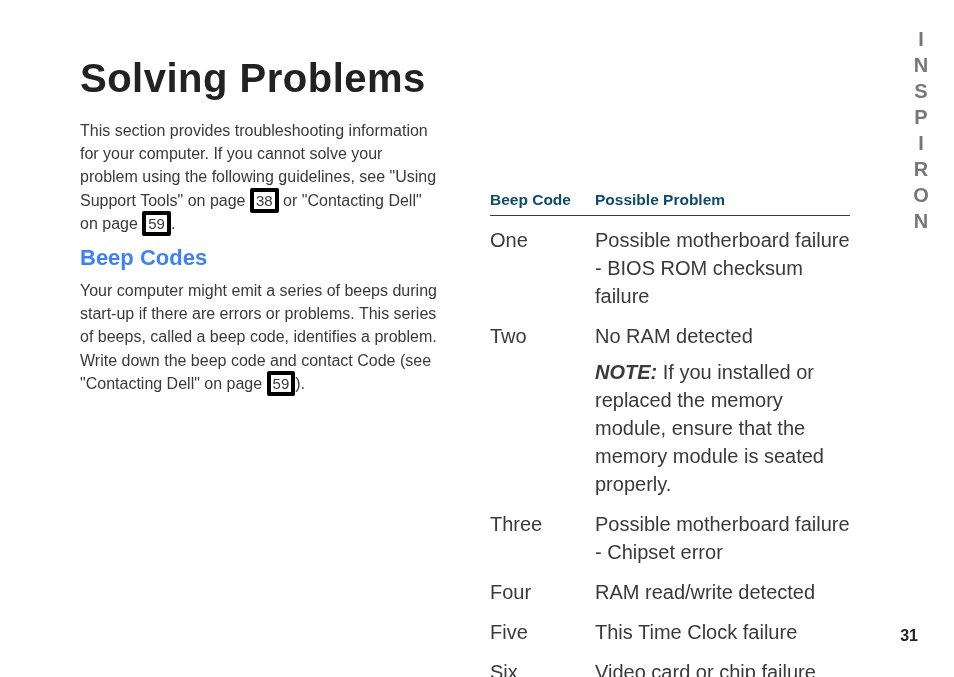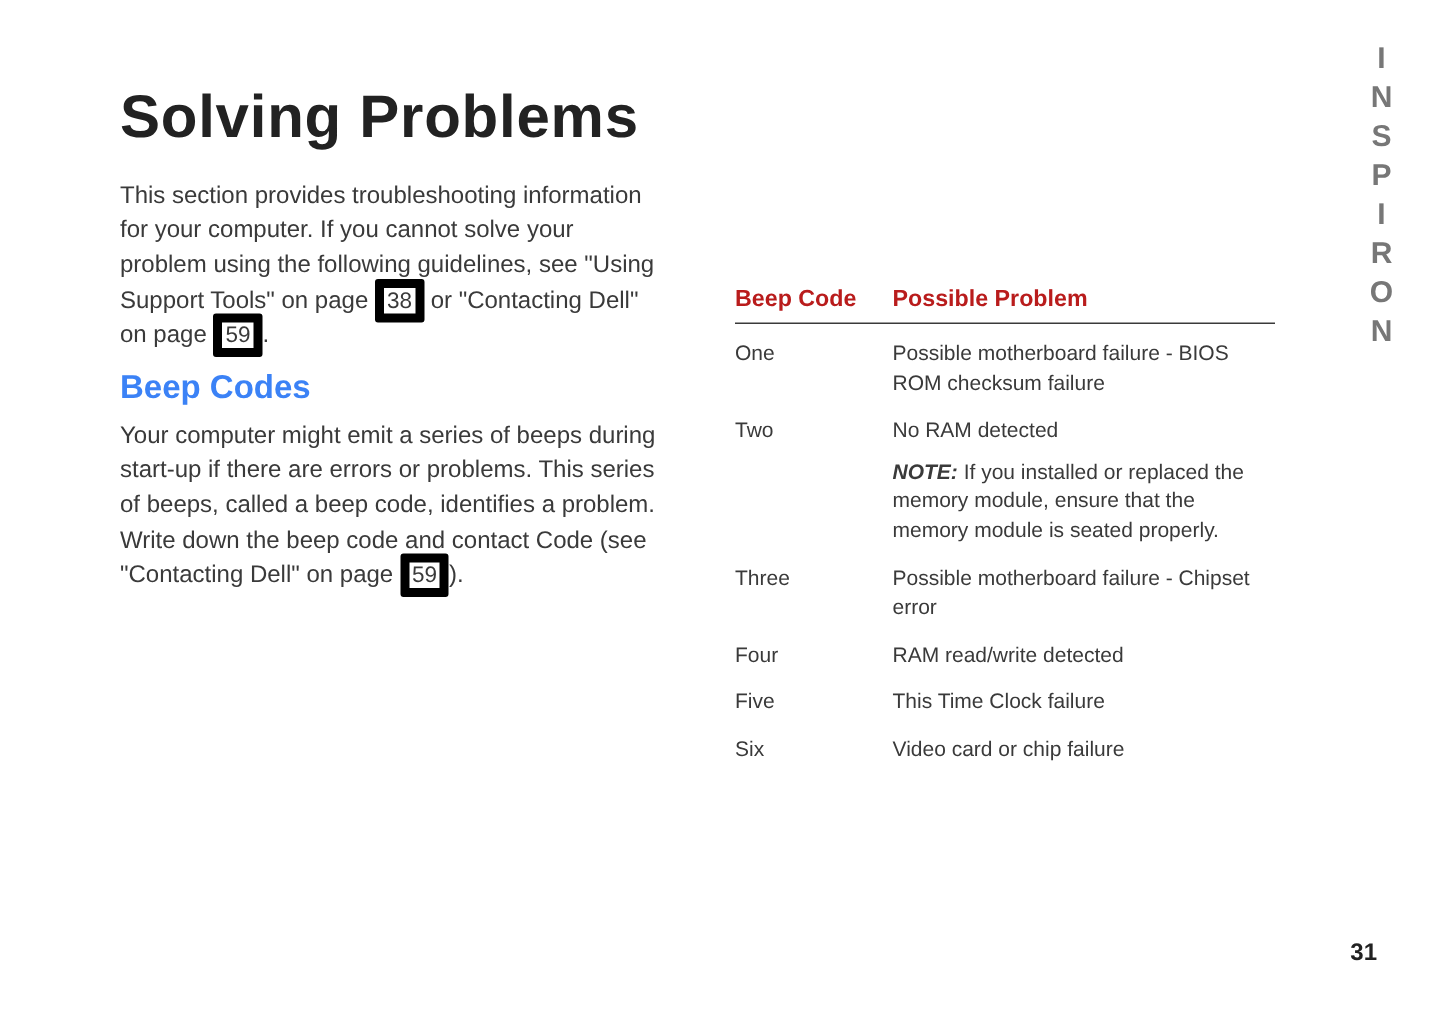--- a/index.html
+++ b/index.html
@@ -62,47 +62,47 @@
   }
   p.body {
     font-size: 16px;
     line-height: 1.45;
     margin: 0 0 10px 0;
     color: #3a3a3a;
   }
   a.ref {
     color: #3a3a3a;
     text-decoration: none;
-    border: 6px solid #000000;
+    border: 4px solid #000000;
     padding: 0 2px;
     border-radius: 2px;
     font-size: 15px;
   }
   .tbl-head {
     display: flex;
     border-bottom: 1.5px solid #3a3a3a;
     padding-bottom: 6px;
     margin-bottom: 10px;
   }
   .tbl-head .c1, .tbl-row .c1 {
     width: 105px;
     flex-shrink: 0;
   }
   .tbl-head .c2, .tbl-row .c2 {
     flex: 1;
   }
   .tbl-head span {
     font-weight: 700;
     font-size: 15.5px;
-    color: #b91c1c;
+    color: #0c4a6e;
   }
   .tbl-row {
     display: flex;
     margin-bottom: 12px;
-    font-size: 14px;
+    font-size: 20px;
     line-height: 1.4;
     color: #3a3a3a;
   }
   .tbl-row .c2 .note-label {
     font-weight: 700;
     font-style: italic;
   }
   .note-block {
     margin-top: 8px;
   }

